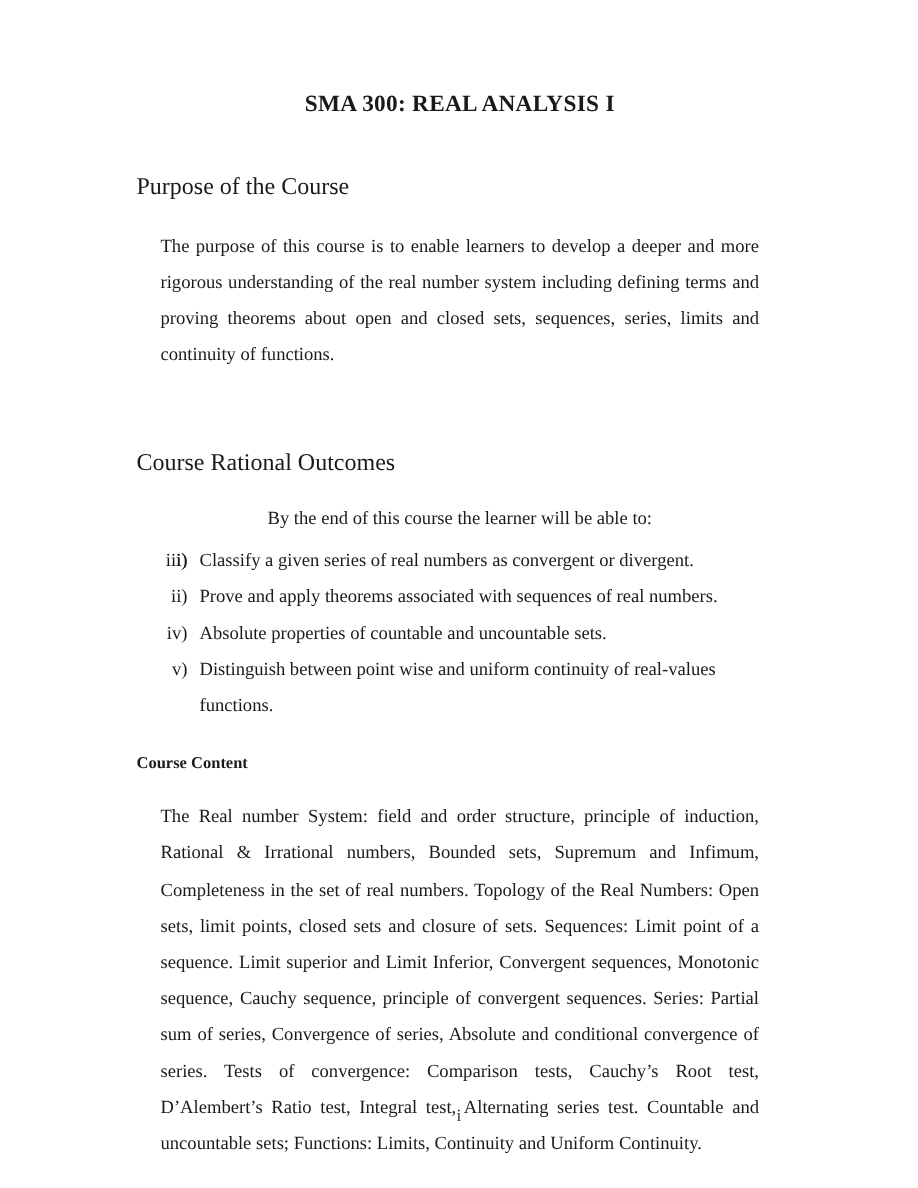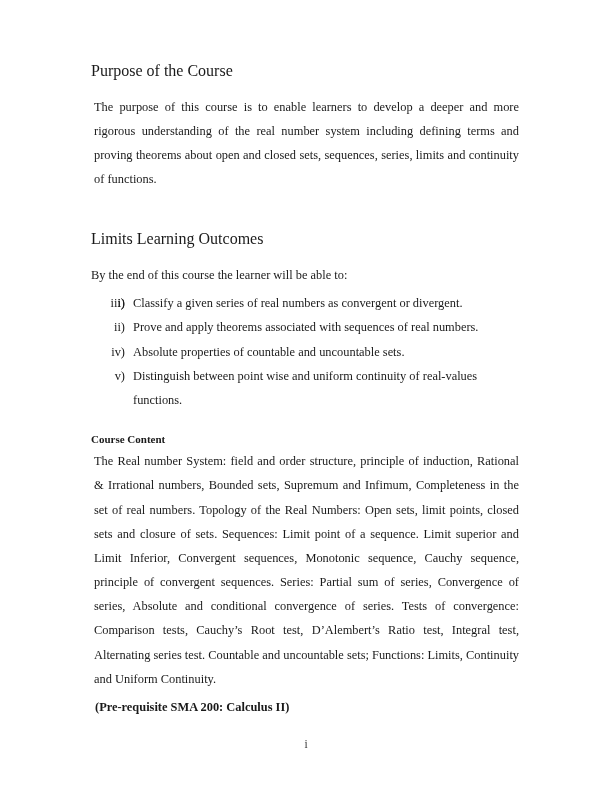--- a/index.html
+++ b/index.html
@@ -43,31 +43,32 @@
     font-size: 16px;
     font-weight: normal;
     margin: 0 0 13px 0;
     line-height: 1.35;
   }
 
   .body-par {
     font-size: 12.4px;
     text-align: justify;
     line-height: 1.95;
-    margin: 3px;
+    margin: 16px;
     hyphens: none;
   }
 
   .gap-lg { height: 34px; }
   .gap-md { height: 20px; }
 
   .lead-in {
     font-size: 12.4px;
     line-height: 1.95;
     margin: 0 0 4px 0;
+    text-align: center;
   }
 
   .outcome-list {
     list-style: none;
     margin: 0;
     padding: 0;
   }
   .outcome-item {
     position: relative;
     font-size: 12.4px;
@@ -109,27 +110,28 @@
     font-size: 11.5px;
     color: #3a3a3a;
   }
 </style>
 </head>
 <body>
 
 <div class="page">
   <div class="content">
 
+    <h1 class="doc-title">SMA 300: REAL ANALYSIS I</h1>
 
     <h2 class="section-heading">Purpose of the Course</h2>
     <p class="body-par">The purpose of this course is to enable learners to develop a deeper and more rigorous understanding of the real number system including defining terms and proving theorems about open and closed sets, sequences, series, limits and continuity of functions.</p>
 
     <div class="gap-lg"></div>
 
-    <h2 class="section-heading">Limits Learning Outcomes</h2>
+    <h2 class="section-heading">Course Rational Outcomes</h2>
     <p class="lead-in">By the end of this course the learner will be able to:</p>
 
     <ul class="outcome-list">
       <li class="outcome-item">
         <span class="outcome-marker">i)</span>
       </li>
       <li class="outcome-item">
         <span class="outcome-marker">iii)</span>
         <span>Classify a given series of real numbers as convergent or divergent.</span>
       </li>

